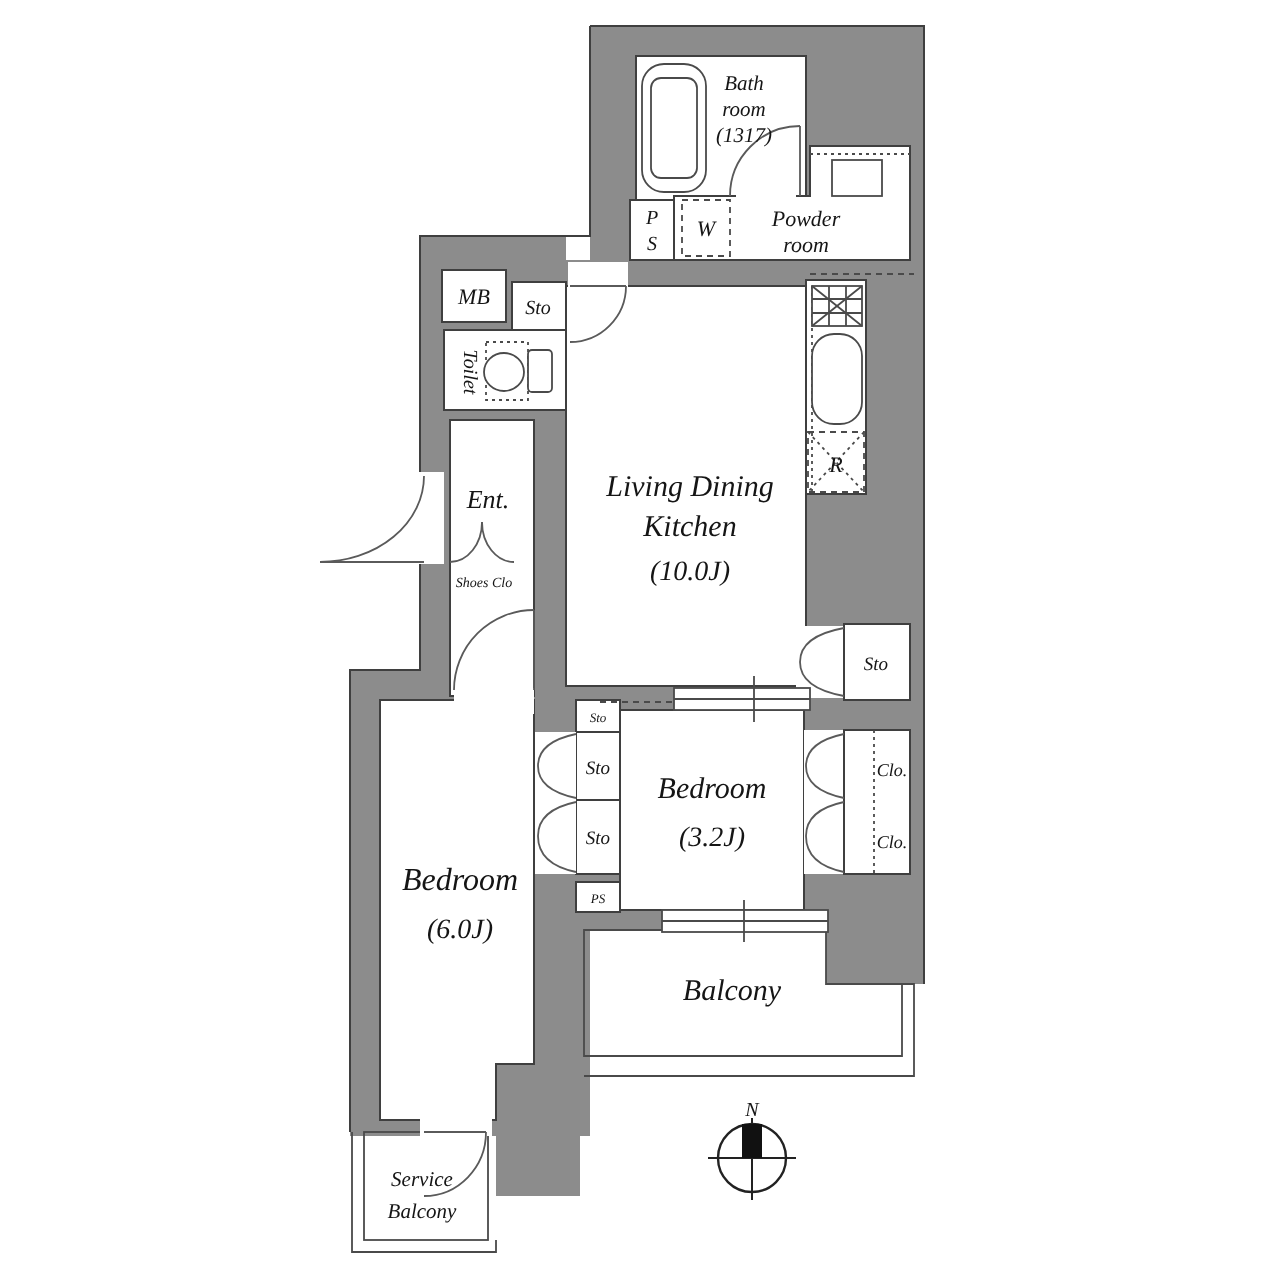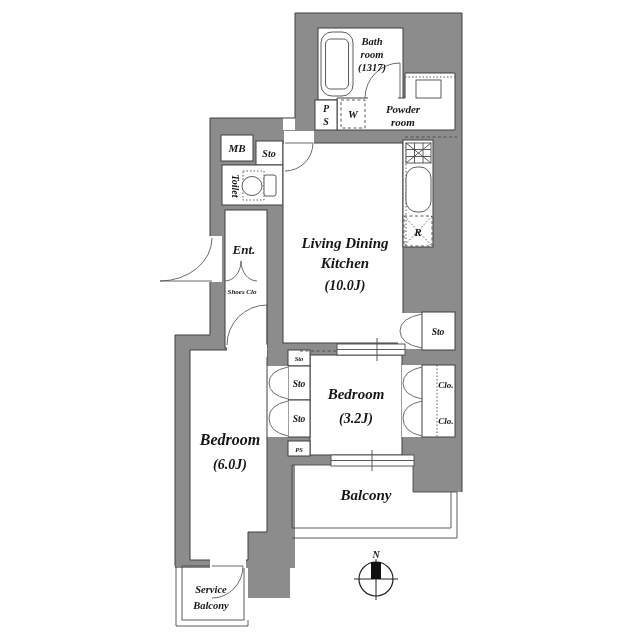--- a/index.html
+++ b/index.html
@@ -1,16 +1,16 @@
 <!DOCTYPE html>
 <html><head>
 <meta charset="utf-8">
 <style>
   html,body{margin:0;padding:0;background:#ffffff;}
-  #stage{position:relative;width:640px;height:640px;background:#ffffff;overflow:hidden;font-weight:bold;}
+  #stage{position:relative;width:640px;height:640px;background:#ffffff;overflow:hidden;}
   svg{display:block;}
   .lbl{font-family:"Liberation Serif","DejaVu Serif",serif;font-style:italic;fill:#151515;}
   .room{fill:#ffffff;stroke:#3f3f3f;stroke-width:1;}
   .roomNS{fill:#ffffff;stroke:none;}
   .wall{fill:#8c8c8c;stroke:none;}
   .edge{fill:none;stroke:#3f3f3f;stroke-width:1;}
   .thin{fill:none;stroke:#4a4a4a;stroke-width:0.9;}
   .arc{fill:none;stroke:#5a5a5a;stroke-width:0.9;}
   .dash{fill:none;stroke:#4a4a4a;stroke-width:0.9;stroke-dasharray:3,2.5;}
   .dot{fill:none;stroke:#4a4a4a;stroke-width:0.9;stroke-dasharray:1.5,2;}

